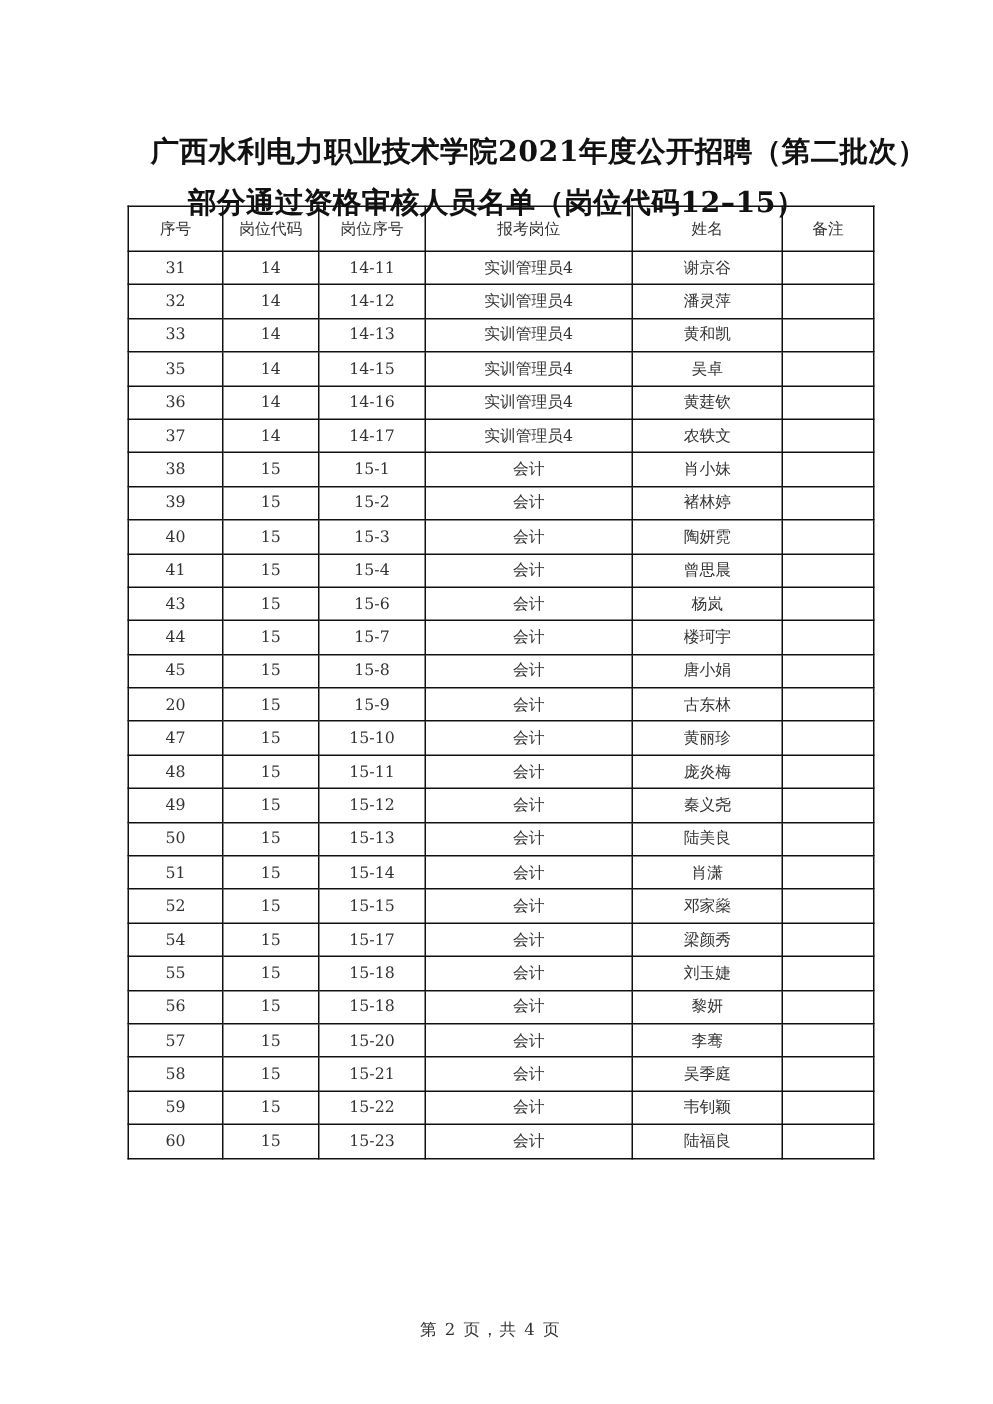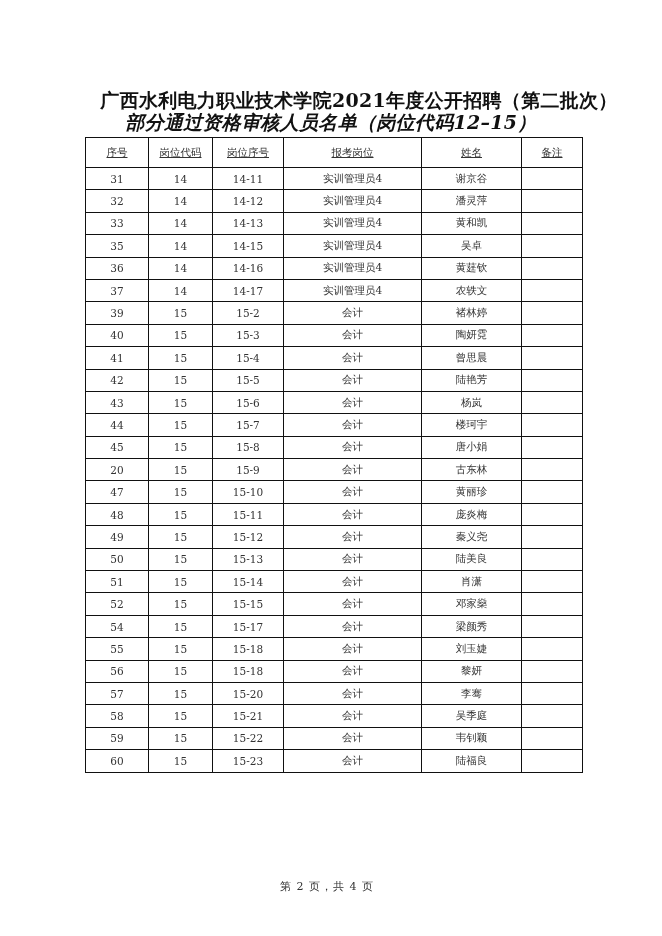--- a/index.html
+++ b/index.html
@@ -1,26 +1,26 @@
 <!DOCTYPE html>
 <html><head>
 <meta charset="utf-8">
 <style>
   html, body { margin: 0; padding: 0; background: #ffffff; }
   body { width: 662px; height: 936px; position: relative; overflow: hidden;
          font-family: "DejaVu Serif", "Liberation Serif", serif; color: #222; }
   .title { position: absolute; left: 0; width: 662px; text-align: center;
            font-weight: bold; font-size: 19px; color: #111; letter-spacing: 0.3px; }
   .title.l1 { top: 88px; padding-left: 28px; }
-  .title.l2 { top: 110px; font-style: italic; }
+  .title.l2 { top: 122px; }
   table { position: absolute; left: 85px; top: 137px; border-collapse: collapse;
           table-layout: fixed; }
   td, th { border: 1.4px solid #111; text-align: center; font-size: 10.5px;
            font-weight: normal; color: #333; padding: 0; overflow: hidden; white-space: nowrap; }
-  th { height: 29px; text-decoration: underline; }
+  th { height: 29px; }
   td { height: 21.4px; }
   .footer { position: absolute; top: 879px; left: 0; width: 654px; text-align: center;
             font-size: 11px; color: #333; letter-spacing: 1px; }
 </style>
 </head>
 <body>
 
 <div class="title l1">广西水利电力职业技术学院2021年度公开招聘（第二批次）</div>
 <div class="title l2">部分通过资格审核人员名单（岗位代码12–15）</div>
 
@@ -86,20 +86,28 @@
       </tr>
       <tr>
         <td>37</td>
         <td>14</td>
         <td>14-17</td>
         <td>实训管理员4</td>
         <td>农轶文</td>
         <td></td>
       </tr>
       <tr>
+        <td>38</td>
+        <td>15</td>
+        <td>15-1</td>
+        <td>会计</td>
+        <td>肖小妹</td>
+        <td></td>
+      </tr>
+      <tr>
         <td>39</td>
         <td>15</td>
         <td>15-2</td>
         <td>会计</td>
         <td>褚林婷</td>
         <td></td>
       </tr>
       <tr>
         <td>40</td>
         <td>15</td>
@@ -107,28 +115,20 @@
         <td>会计</td>
         <td>陶妍霓</td>
         <td></td>
       </tr>
       <tr>
         <td>41</td>
         <td>15</td>
         <td>15-4</td>
         <td>会计</td>
         <td>曾思晨</td>
-        <td></td>
-      </tr>
-      <tr>
-        <td>42</td>
-        <td>15</td>
-        <td>15-5</td>
-        <td>会计</td>
-        <td>陆艳芳</td>
         <td></td>
       </tr>
       <tr>
         <td>43</td>
         <td>15</td>
         <td>15-6</td>
         <td>会计</td>
         <td>杨岚</td>
         <td></td>
       </tr>

